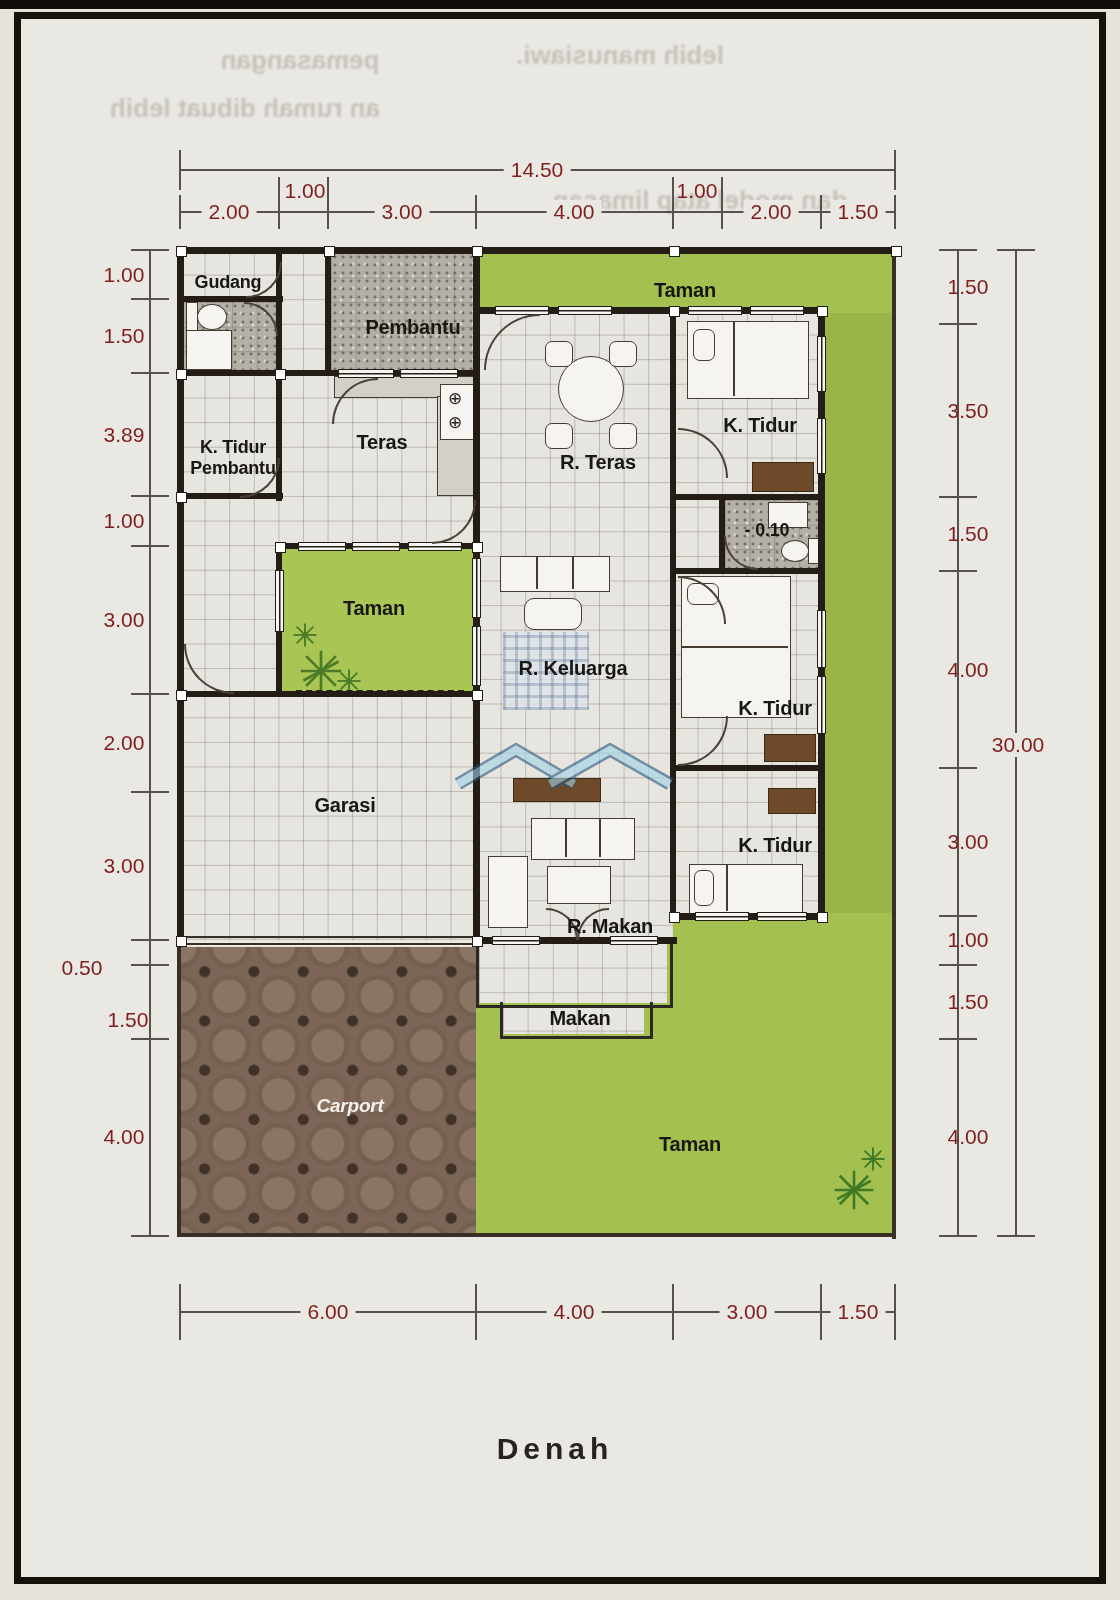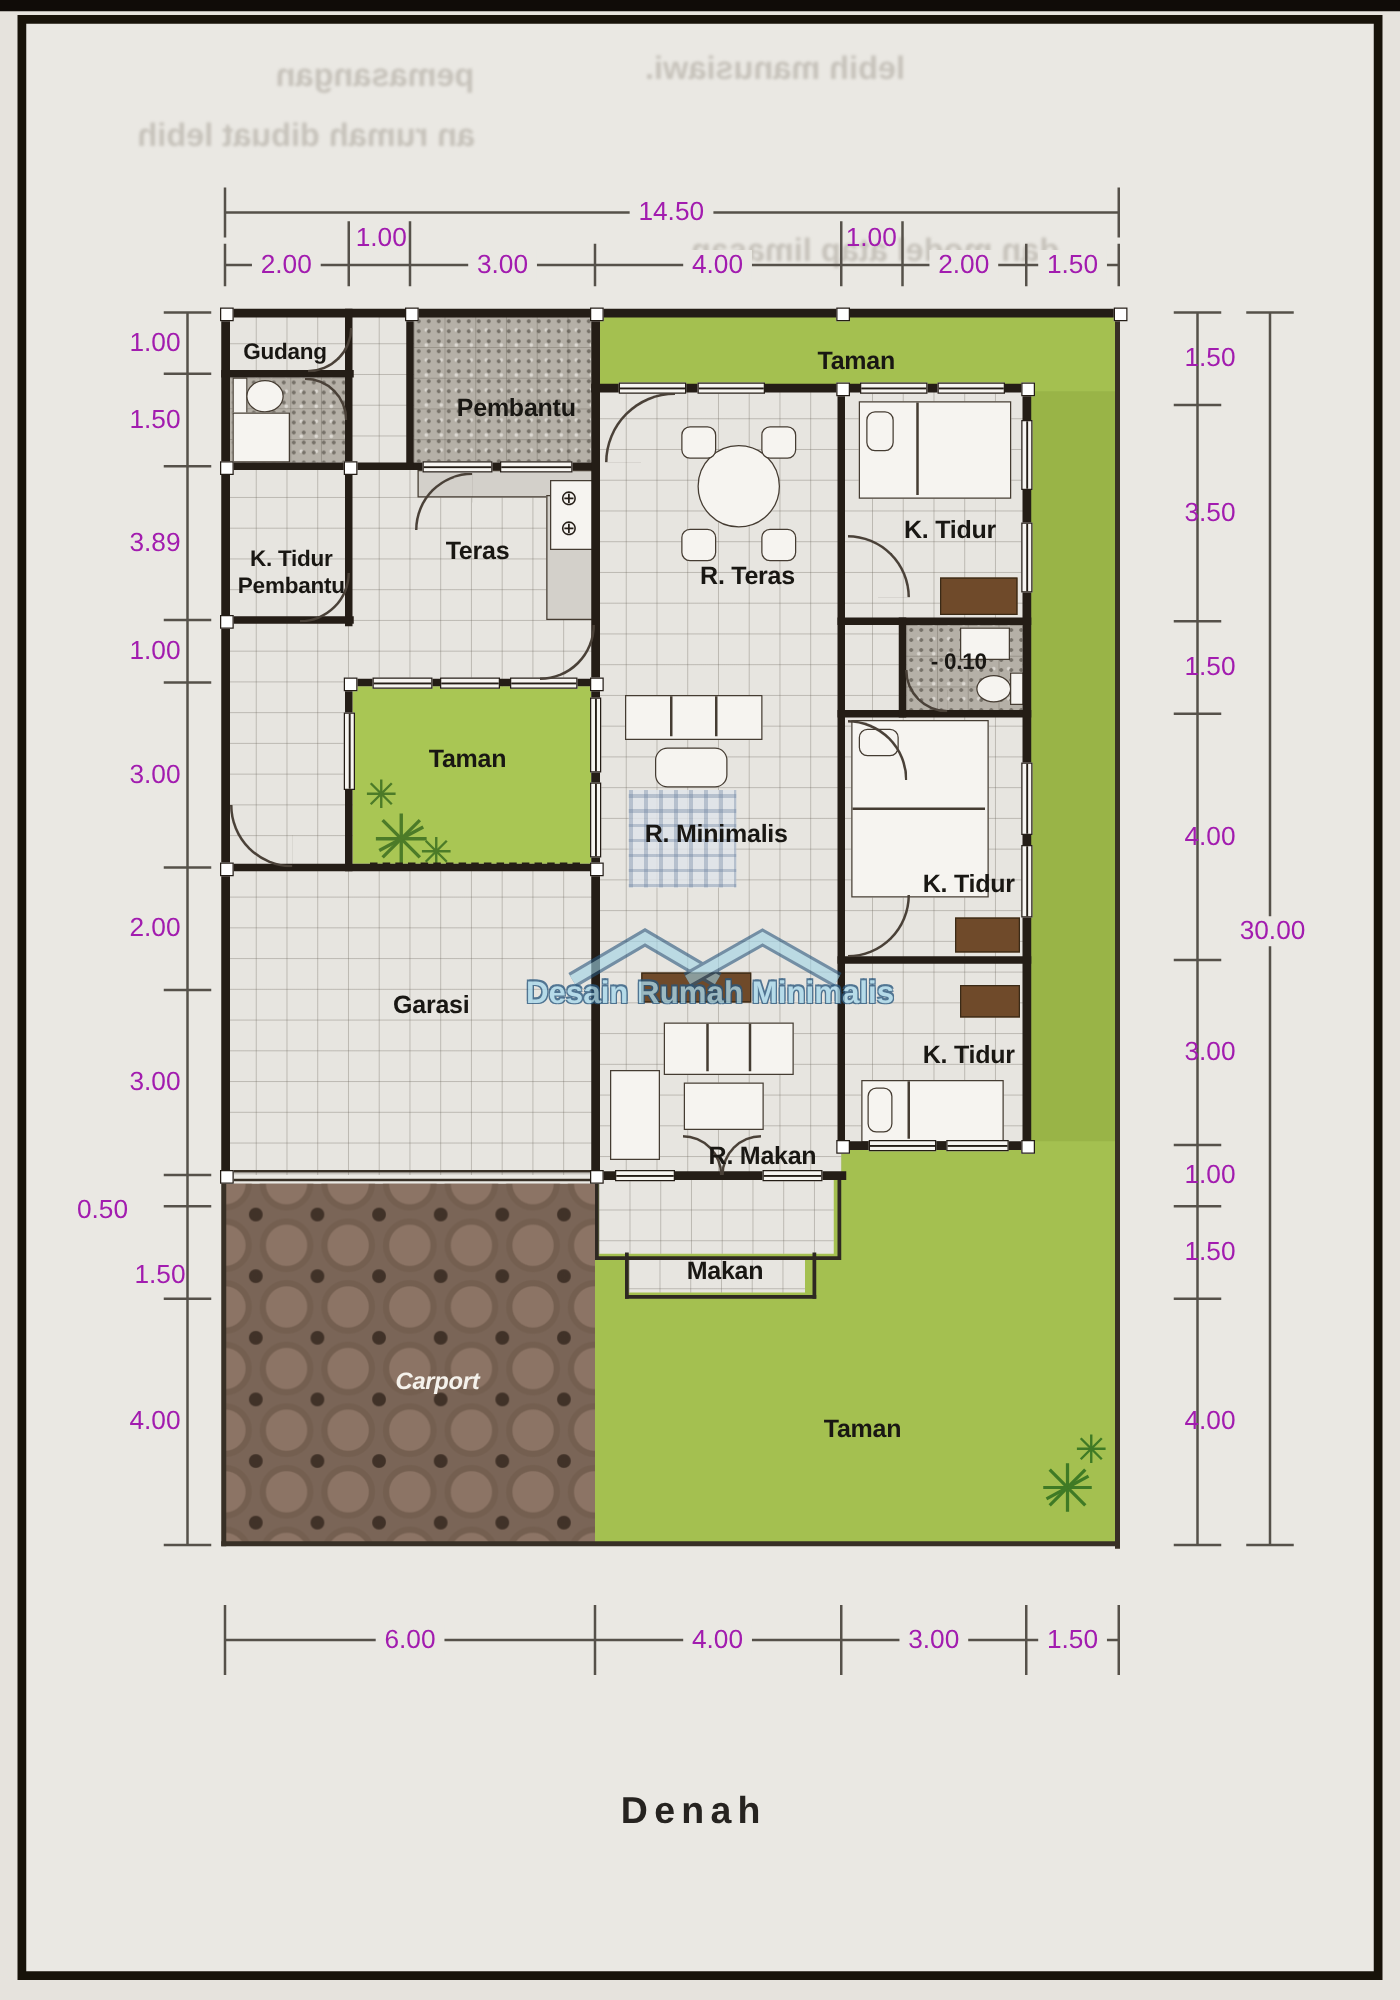--- a/index.html
+++ b/index.html
@@ -53,21 +53,21 @@
     background-image:repeating-linear-gradient(0deg,rgba(70,100,140,.35) 0 3px,rgba(0,0,0,0) 3px 12px),
                      repeating-linear-gradient(90deg,rgba(70,100,140,.35) 0 3px,rgba(0,0,0,0) 3px 12px);
     opacity:.8;}
   .burner{position:absolute;z-index:22;font-size:17px;color:#241d16;line-height:1;}
   .tree{position:absolute;z-index:16;}
   .rlab{position:absolute;z-index:50;transform:translate(-50%,-50%);font-weight:bold;color:#191713;
         white-space:pre-line;text-align:center;font-size:20px;letter-spacing:-0.2px;}
   .rlab.small{font-size:18px;}
   .rlab.white{color:#f5f2ec;font-style:italic;font-size:19px;}
   .dl{position:absolute;background:#56514a;z-index:55;}
-  .dim{position:absolute;z-index:60;font-size:21px;color:#a21caf;transform:translate(-50%,-50%);white-space:nowrap;}
+  .dim{position:absolute;z-index:60;font-size:21px;color:#7f1d1d;transform:translate(-50%,-50%);white-space:nowrap;}
   .dim.mask{background:#eae8e3;padding:0 7px;}
   .wm-text{position:absolute;z-index:45;opacity:.78;font-weight:bold;color:#a9d9ec;white-space:nowrap;
     text-shadow:-1px -1px 0 #27567d,1px -1px 0 #27567d,-1px 1px 0 #27567d,1px 1px 0 #27567d;
     transform:translateX(-50%);}
   .wm-logo{position:absolute;z-index:45;opacity:.6;transform:translateX(-50%);}
   .title{position:absolute;z-index:60;transform:translateX(-50%);font-size:30px;font-weight:bold;
          letter-spacing:5px;color:#262320;}
 </style>
 </head>
 <body>
@@ -278,36 +278,35 @@
   <div class="rlab small" style="left:228px;top:282px;">Gudang</div>
   <div class="rlab" style="left:413px;top:327px;">Pembantu</div>
   <div class="rlab small" style="left:233px;top:458px;">K. Tidur
 Pembantu</div>
   <div class="rlab" style="left:382px;top:442px;">Teras</div>
   <div class="rlab" style="left:598px;top:462px;">R. Teras</div>
   <div class="rlab" style="left:685px;top:290px;">Taman</div>
   <div class="rlab" style="left:760px;top:425px;">K. Tidur</div>
   <div class="rlab small" style="left:767px;top:530px;">- 0.10</div>
   <div class="rlab" style="left:374px;top:608px;">Taman</div>
-  <div class="rlab" style="left:573px;top:668px;">R. Minimalis</div>
+  <div class="rlab" style="left:573px;top:668px;">R. Keluarga</div>
   <div class="rlab" style="left:775px;top:708px;">K. Tidur</div>
   <div class="rlab" style="left:345px;top:805px;">Garasi</div>
   <div class="rlab" style="left:775px;top:845px;">K. Tidur</div>
   <div class="rlab" style="left:610px;top:926px;">R. Makan</div>
   <div class="rlab" style="left:580px;top:1018px;">Makan</div>
   <div class="rlab white" style="left:350px;top:1106px;">Carport</div>
   <div class="rlab" style="left:690px;top:1144px;">Taman</div>
 
   <svg class="wm-logo" style="left:565px;top:740px;" width="230" height="50" viewBox="0 0 230 50">
     <polyline points="8,44 66,10 124,44" fill="none" stroke="#27567d" stroke-width="13"></polyline>
     <polyline points="8,44 66,10 124,44" fill="none" stroke="#9fd3e6" stroke-width="8"></polyline>
     <polyline points="100,44 160,10 220,44" fill="none" stroke="#27567d" stroke-width="13"></polyline>
     <polyline points="100,44 160,10 220,44" fill="none" stroke="#9fd3e6" stroke-width="8"></polyline>
   </svg>
-  <div class="wm-text" style="left:568px;top:780px;font-size:25px;">Desain Rumah Minimalis</div>
 
   <div class="dl" style="left:180px;top:169px;width:715px;height:2px;"></div>
   <div class="dl" style="left:179px;top:150px;width:2px;height:40px;"></div>
   <div class="dl" style="left:894px;top:150px;width:2px;height:40px;"></div>
   <span class="dim mask" style="left:537px;top:170px;">14.50</span>
   <div class="dl" style="left:180px;top:211px;width:715px;height:2px;"></div>
   <div class="dl" style="left:179px;top:195px;width:2px;height:34px;"></div>
   <div class="dl" style="left:278px;top:177px;width:2px;height:52px;"></div>
   <div class="dl" style="left:327px;top:177px;width:2px;height:52px;"></div>
   <div class="dl" style="left:475px;top:195px;width:2px;height:34px;"></div>

